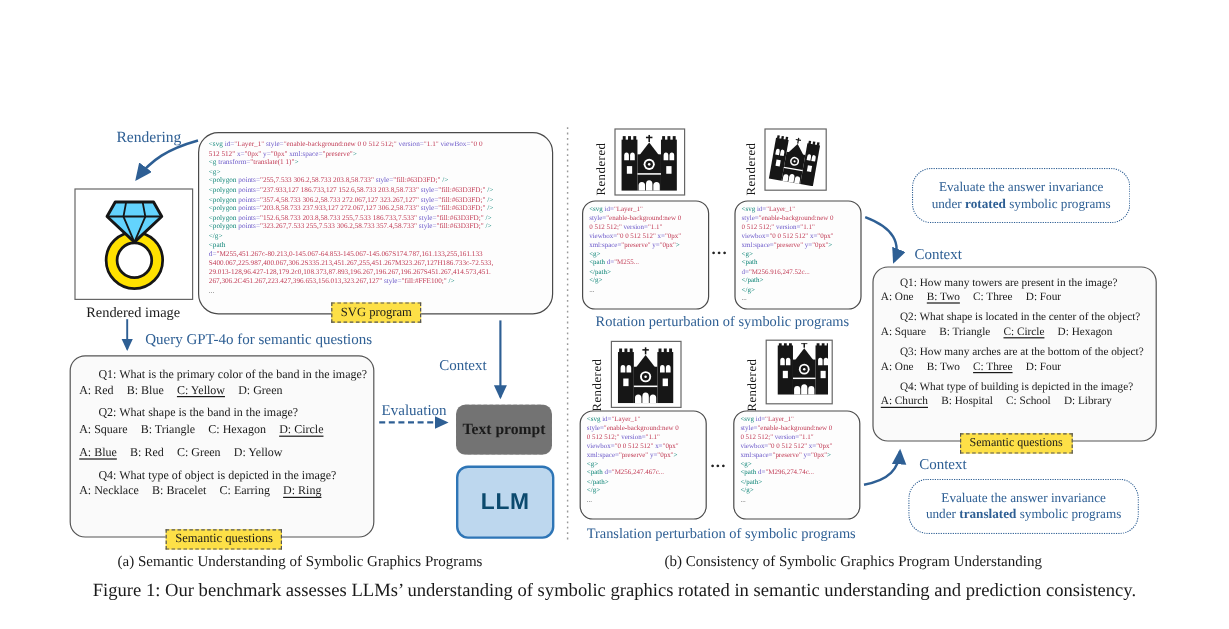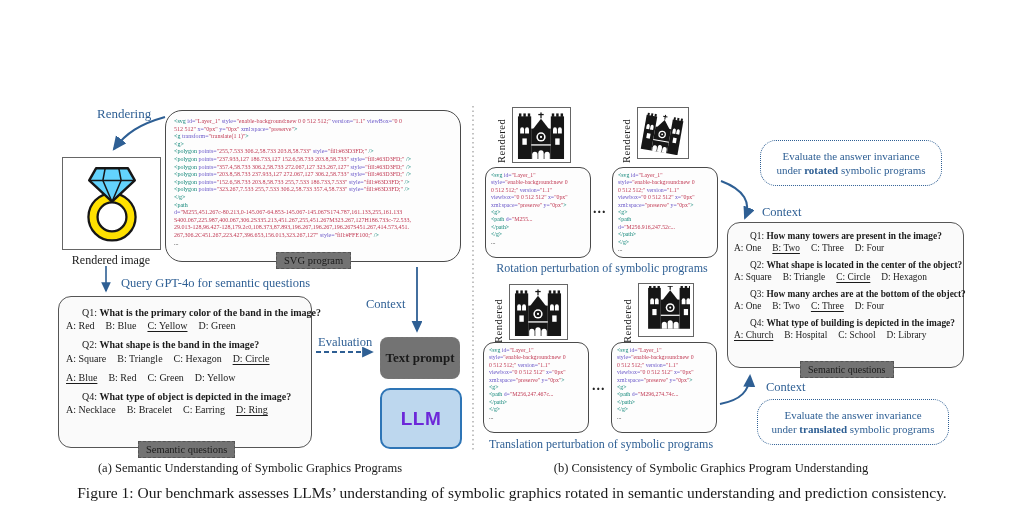--- a/index.html
+++ b/index.html
@@ -5,50 +5,50 @@
   html,body{margin:0;padding:0;background:#fff;}
   .canvas{position:relative;width:1008px;height:524px;background:#fff;overflow:hidden;
           font-family:"Liberation Serif", serif;color:#1a1a1a;}
   .abs{position:absolute;}
   .blue{color:#2e5f94;}
   .lbl{font-size:12.5px;}
   
   .roundbox{border:1.5px solid #4a4a4a;border-radius:14px;background:#fdfdfd;box-sizing:border-box;}
   .qbox{border:1.5px solid #555;border-radius:13px;background:#fafafa;box-sizing:border-box;}
   
-  .tagbox{border:1.2px dashed #555;background:#737373;padding:0 7px;font-size:10.5px;line-height:15px;white-space:nowrap;}
+  .tagbox{border:1.2px dashed #555;background:#fde047;padding:0 7px;font-size:10.5px;line-height:15px;white-space:nowrap;}
   
   .dotbox{border:1.6px dotted #2e5f94;border-radius:16px;background:#fff;box-sizing:border-box;
           display:flex;flex-direction:column;align-items:center;justify-content:center;
           color:#2e5f94;font-size:11px;line-height:14px;text-align:center;}
   
   .code{font-family:"Liberation Serif", serif;font-size:6px;line-height:7.6px;white-space:nowrap;overflow:hidden;}
   .code-sm{font-size:5.8px;line-height:7.4px;}
   .c-t{color:#0e8577;}
   .c-a{color:#6b58c9;}
   .c-v{color:#c13a54;}
   .c-p{color:#444;}
   
   .qa .qline{white-space:nowrap;}
   .qa .qnum{font-weight:normal;padding-left:16px;}
-  .qa .qtext{font-weight:bold;}
+  .qa .qtext{font-weight:normal;}
   .qa .opts{white-space:nowrap;}
   .qa .opts span{margin-right:11px;}
   .qa .opts .correct{text-decoration:underline;text-underline-offset:2px;}
   #qbox-a{font-size:10px;line-height:13.2px;padding:9px 7px;}
   #qbox-a .qa{margin-bottom:6px;}
   #qbox-b{font-size:9.4px;line-height:12.2px;padding:7px 6px;}
   #qbox-b .qa{margin-bottom:4.5px;}
   
   .imgframe{border:1.5px solid #666;background:#fff;box-sizing:border-box;padding:2px;}
   .vtext{writing-mode:vertical-rl;transform:rotate(180deg);font-size:10.5px;letter-spacing:.5px;}
   .caption{font-size:12.5px;text-align:center;}
   #figure-caption{font-size:15.5px;text-align:center;width:1024px;left:0;top:484px;}
   #llm-box{background:#bdd7ee;border:2.5px solid #2e75b6;border-radius:10px;display:flex;align-items:center;justify-content:center;
-           font-family:"Liberation Sans", sans-serif;font-weight:bold;font-size:19px;color:#6d28d9;letter-spacing:.5px;}
+           font-family:"Liberation Sans", sans-serif;font-weight:bold;font-size:19px;color:#0c4a6e;letter-spacing:.5px;}
   #text-prompt-box{border:1.5px dashed #777;border-radius:8px;background:#737373;display:flex;align-items:center;justify-content:center;
            font-weight:bold;font-size:13px;}
   .dots{font-size:14px;font-weight:bold;color:#222;letter-spacing:1px;}
   svg.overlay{position:absolute;left:0;top:0;pointer-events:none;}
 </style>
 </head>
 <body>
 
 <div class="canvas">
 

